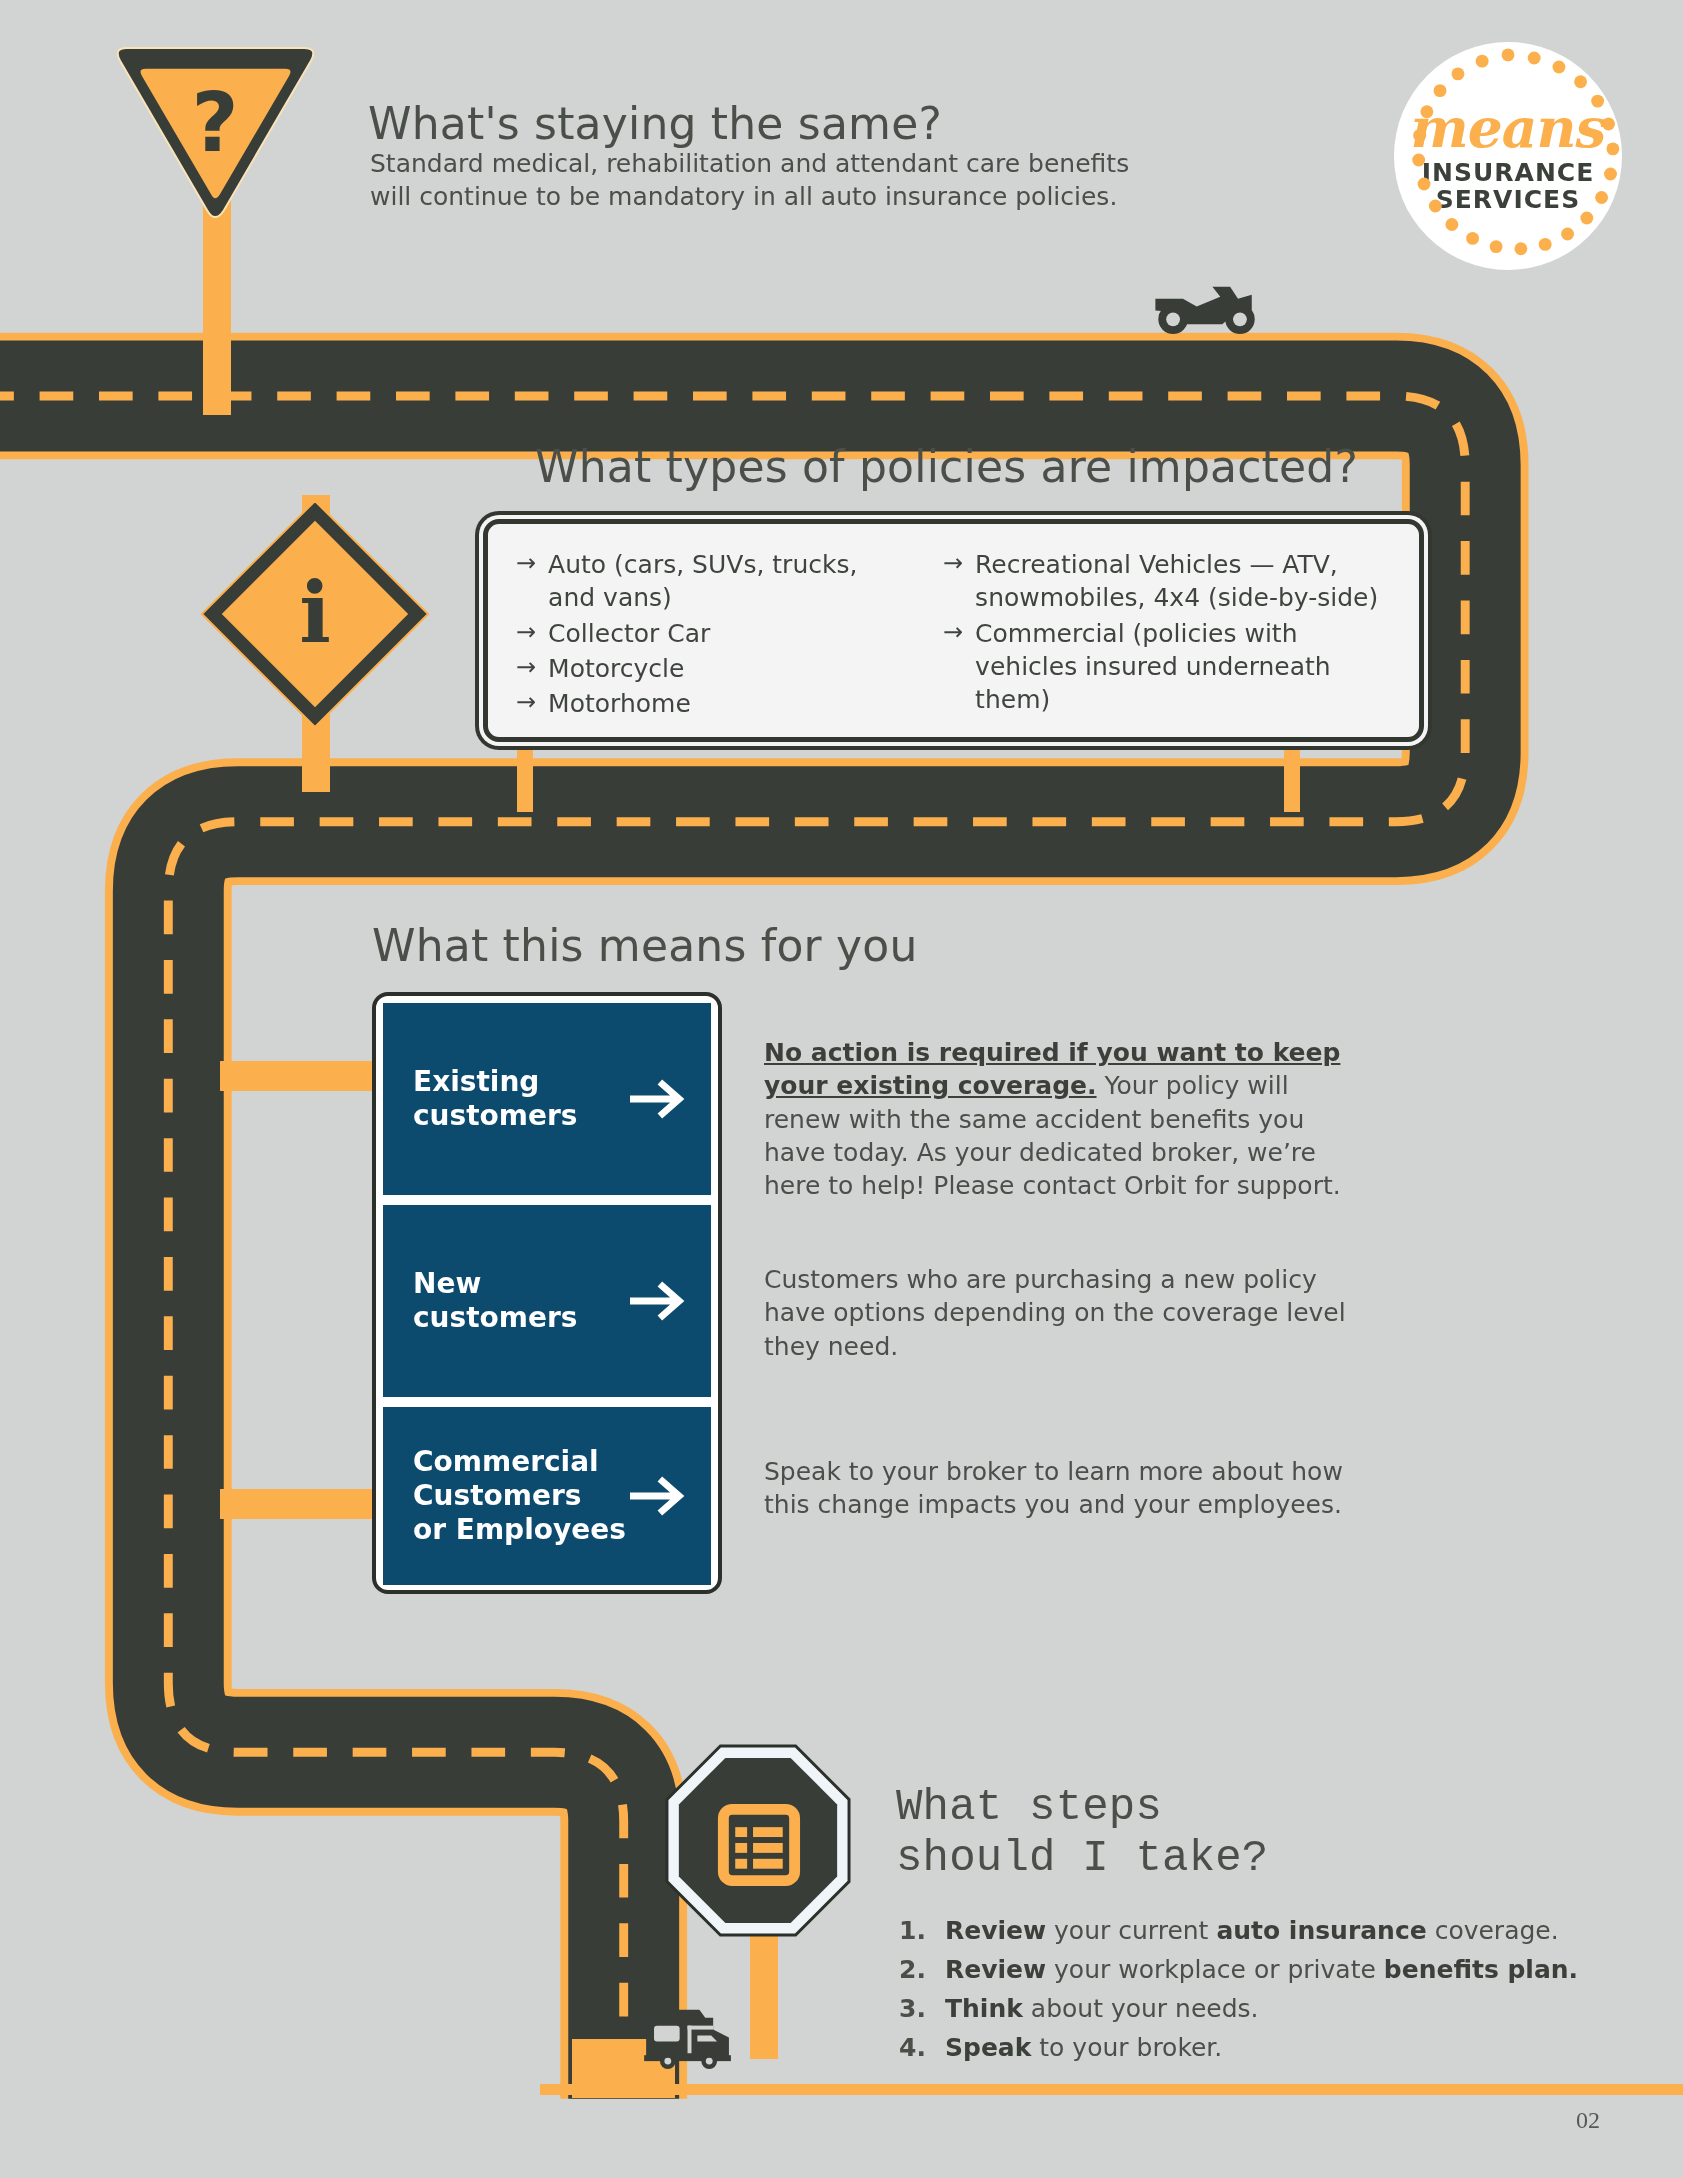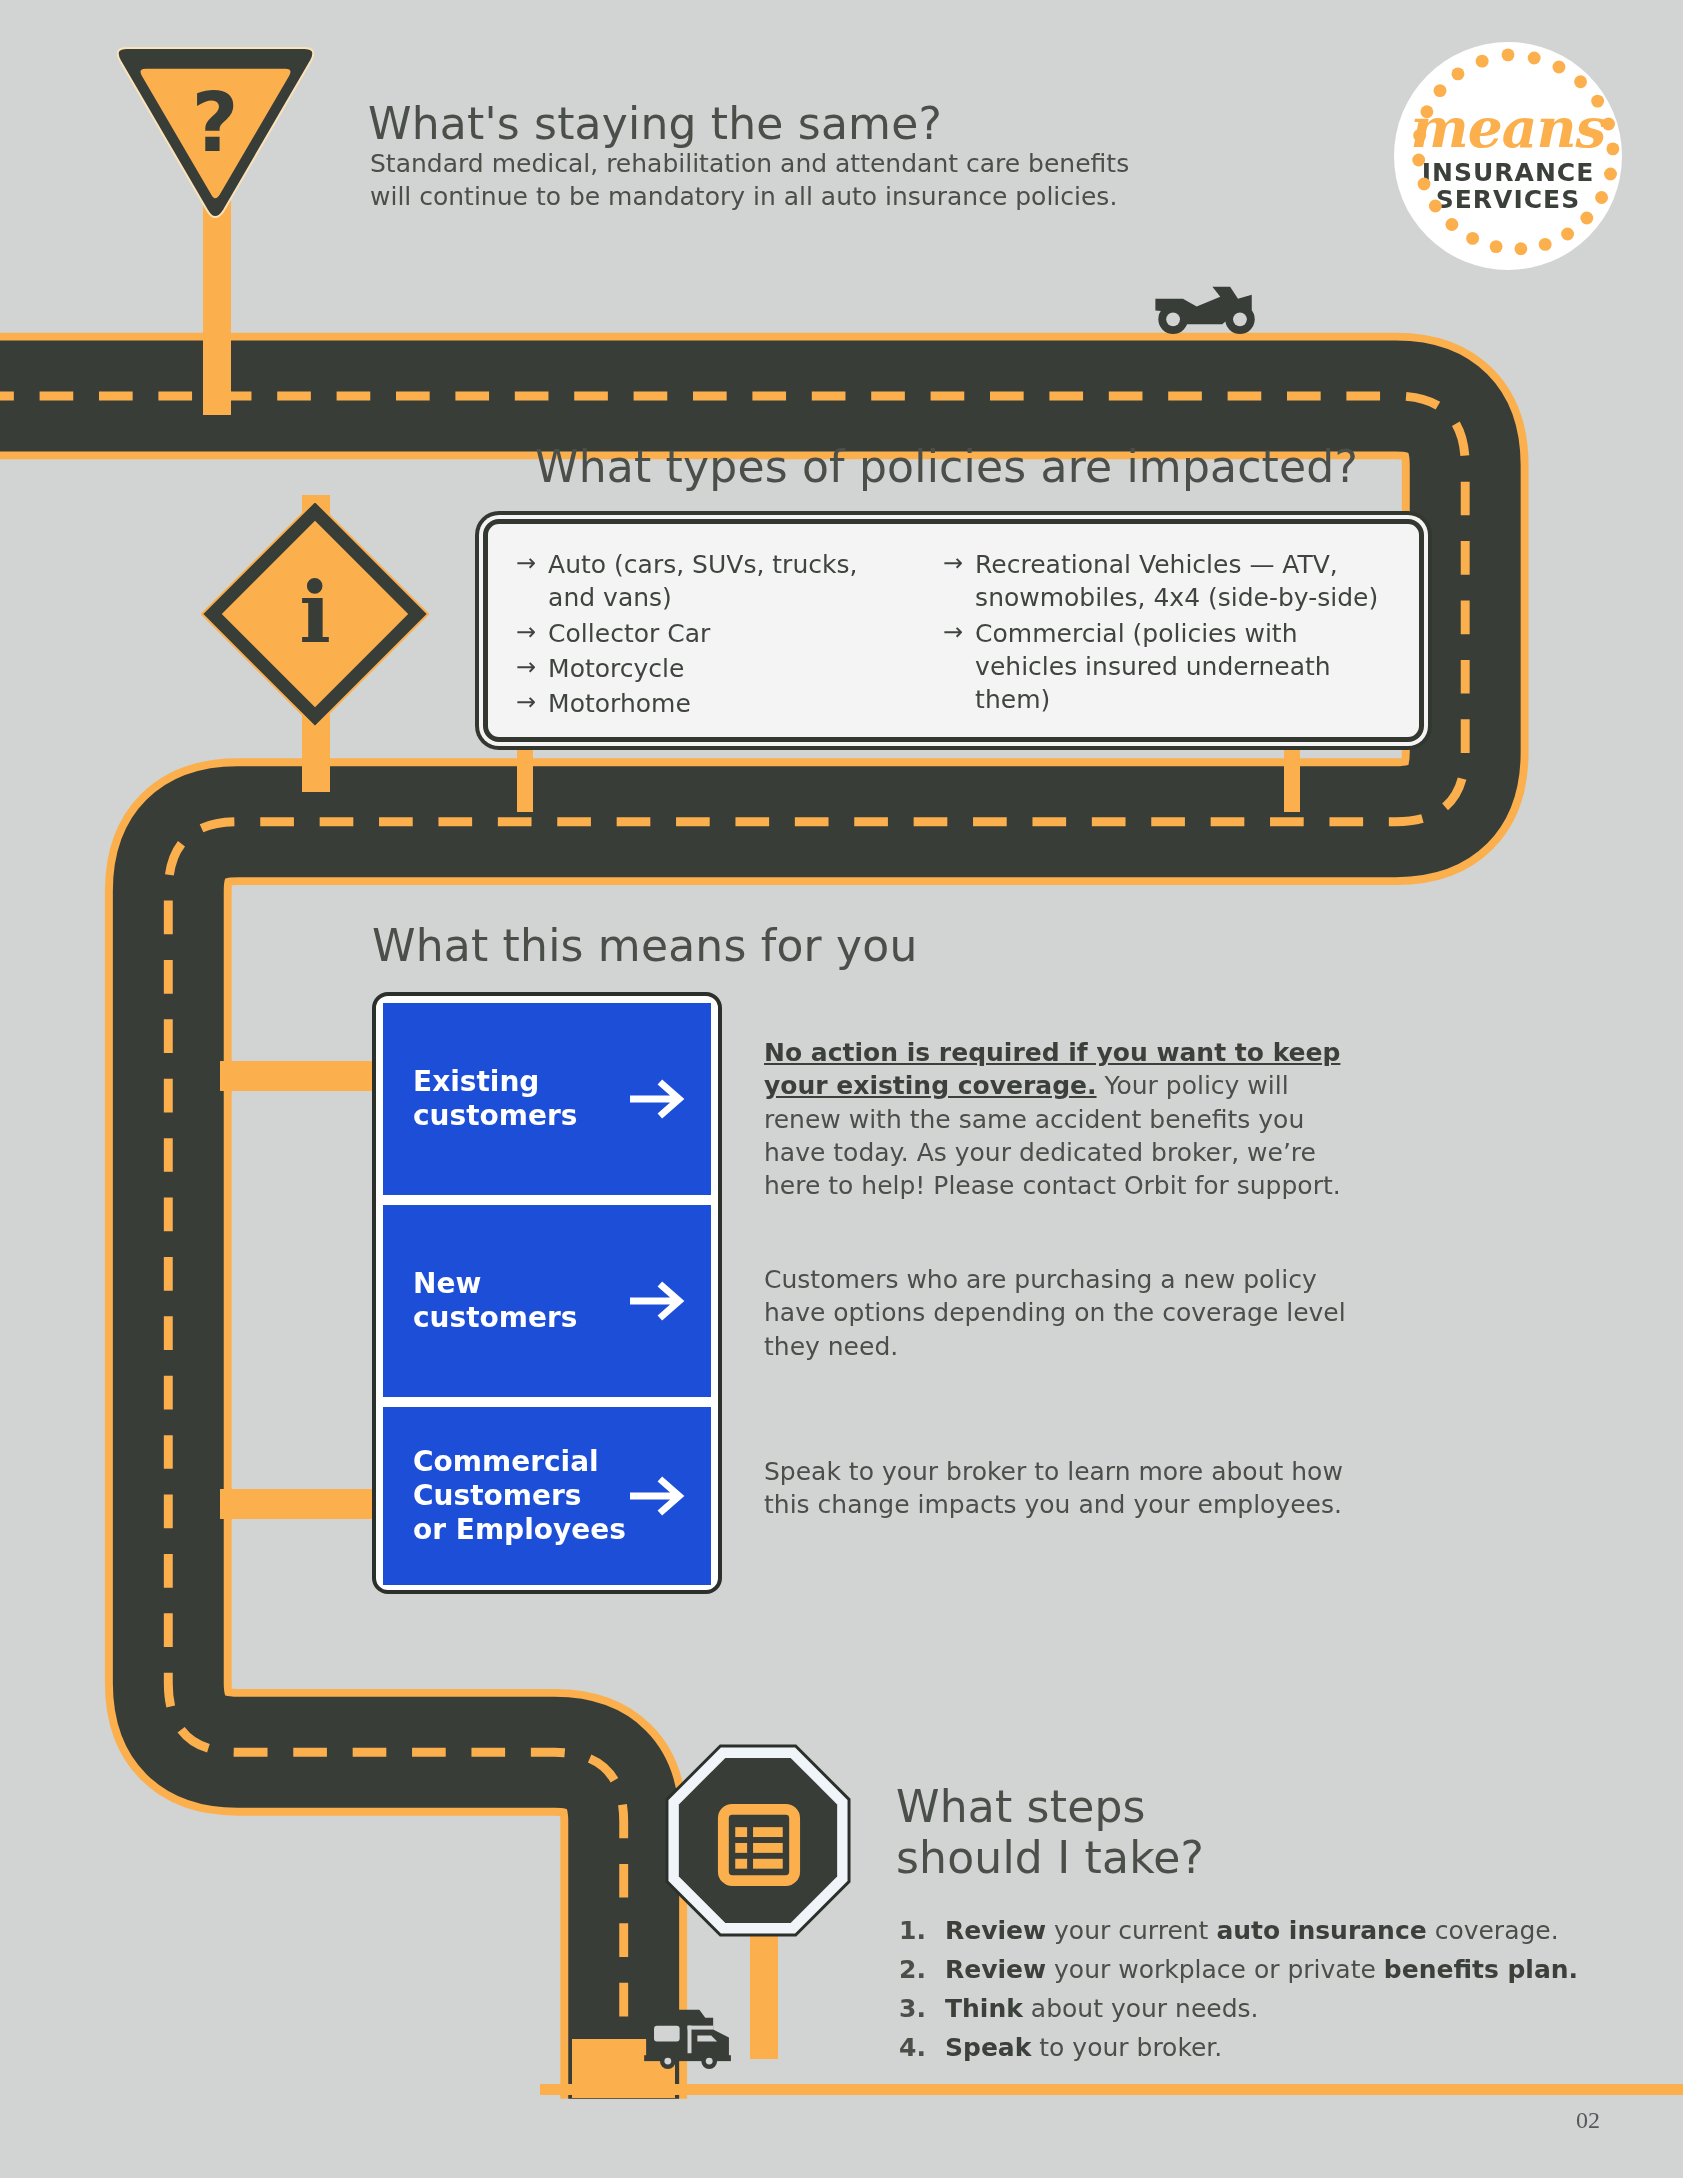--- a/index.html
+++ b/index.html
@@ -43,21 +43,21 @@
   
   .green-wrap{
     position:absolute;
     background:#ffffff;
     border:4px solid #2b302b;
     border-radius:16px;
     padding:7px;
     box-sizing:border-box;
   }
   .green-panel{
-    background:#1d4ed8;
+    background:#0c4a6e;
     display:flex;align-items:center;justify-content:space-between;
     box-sizing:border-box;
     padding:0 22px 0 30px;
   }
   .green-panel .lbl{
     color:#fff;font-weight:bold;font-size:28px;line-height:1.22;
   }
   .arrow-svg{flex:0 0 auto;}
 
   .side-txt{
@@ -260,21 +260,21 @@
     <rect x="59" y="66" width="72" height="72" rx="9" fill="none" stroke="#fbb04d" stroke-width="11"></rect>
     <rect x="71" y="84" width="12" height="10" fill="#fbb04d"></rect>
     <rect x="89" y="84" width="30" height="10" fill="#fbb04d"></rect>
     <rect x="71" y="100" width="12" height="10" fill="#fbb04d"></rect>
     <rect x="89" y="100" width="30" height="10" fill="#fbb04d"></rect>
     <rect x="71" y="116" width="12" height="10" fill="#fbb04d"></rect>
     <rect x="89" y="116" width="30" height="10" fill="#fbb04d"></rect>
   </g>
 </svg>
 
-<div class="abs h-big" style="left:896px;top:1782px;width:693px;">
+<div class="abs h-big" style="left:896px;top:1782px;width:693px;font-family:Liberation Mono, monospace;">
   <div>What steps</div>
   <div>should I take?</div>
 </div>
 
 <div class="steps-list" style="left:899px;top:1911px;width:733px;">
   <div class="row">
     <span class="num">1.</span>
     <span><b>Review</b><span> your current </span><b>auto insurance</b><span> coverage.</span></span>
   </div>
   <div class="row">

